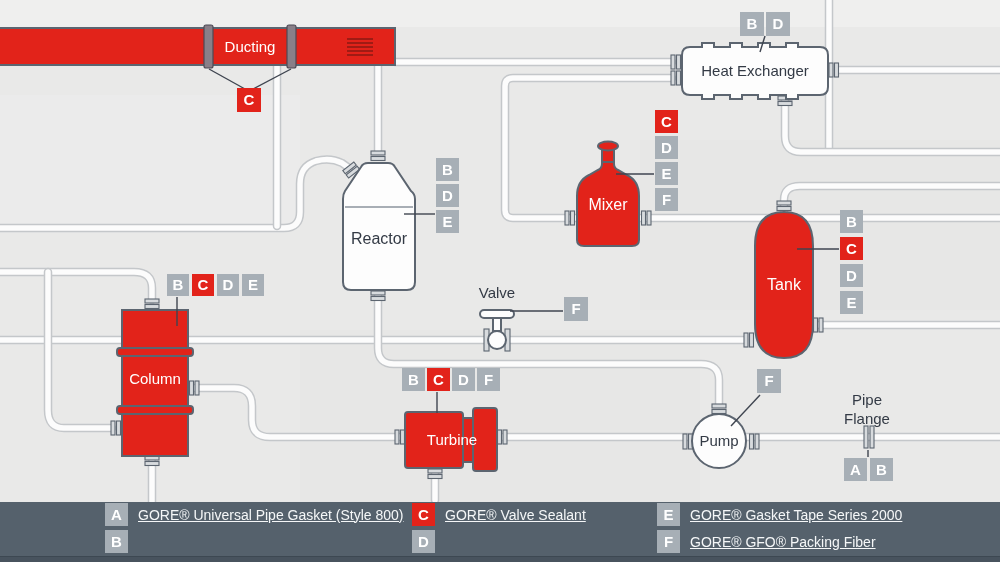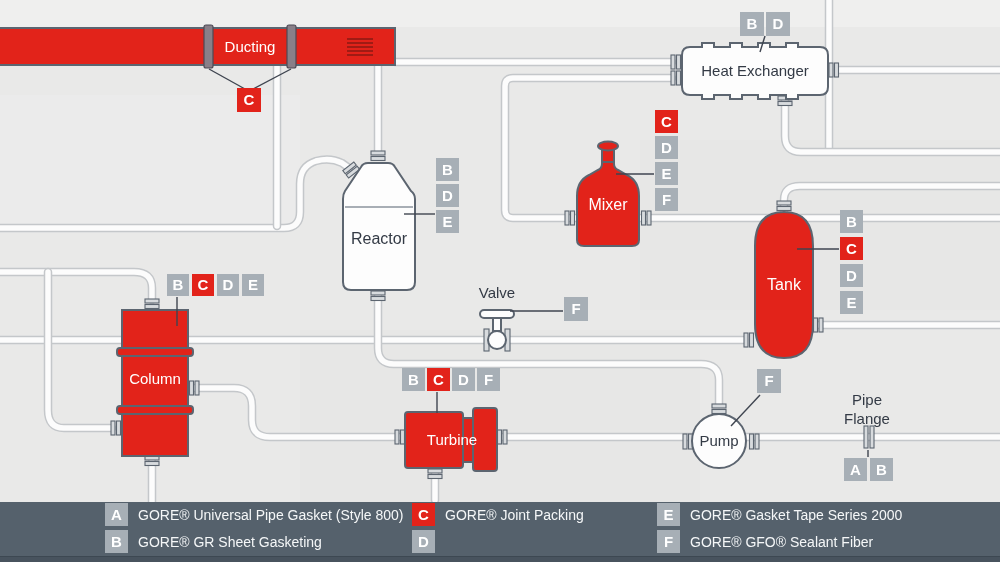--- a/index.html
+++ b/index.html
@@ -18,21 +18,21 @@
   .lbl-dark{fill:#333a45;font-size:15px;text-anchor:middle;}
   .lbl-light{fill:#ffffff;font-size:15px;text-anchor:middle;}
   .lbl-big{font-size:16px;}
   .legend{position:absolute;left:0;top:502px;width:1000px;height:60px;background:#55616c;}
   .legend-strip{position:absolute;left:0;top:54px;width:100%;height:6px;background:#48535e;border-top:1px solid #3d4852;}
   .lg-item{position:absolute;display:flex;align-items:center;gap:10px;height:23px;}
   .lg-badge{width:23px;height:23px;display:flex;align-items:center;justify-content:center;
             color:#fff;font-weight:bold;font-size:15px;flex:0 0 auto;}
   .lg-badge.gray{background:#a7afb6;}
   .lg-badge.red{background:#e2231a;}
-  .lg-text{color:#f5f7f8;font-size:14px;white-space:nowrap;}
+  .lg-text{color:#f5f7f8;font-size:14px;white-space:nowrap;text-decoration:underline;}
 </style>
 </head>
 <body>
 
 <div class="stage">
 
 <svg width="1000" height="502" viewBox="0 0 1000 502">
 
   <g>
     <rect x="0" y="0" width="1000" height="27" fill="#efefee"></rect>
@@ -394,33 +394,32 @@
 </svg>
 
 
 <div class="legend">
   <div class="lg-item" style="left:105px;top:1px;">
     <span class="lg-badge gray">A</span>
     <span class="lg-text">GORE® Universal Pipe Gasket (Style 800)</span>
   </div>
   <div class="lg-item" style="left:105px;top:28px;">
     <span class="lg-badge gray">B</span>
-    <span class="lg-text">GORE® GR Sheet Gasketing</span>
   </div>
   <div class="lg-item" style="left:412px;top:1px;">
     <span class="lg-badge red">C</span>
-    <span class="lg-text">GORE® Joint Packing</span>
+    <span class="lg-text">GORE® Valve Sealant</span>
   </div>
   <div class="lg-item" style="left:412px;top:28px;">
     <span class="lg-badge gray">D</span>
   </div>
   <div class="lg-item" style="left:657px;top:1px;">
     <span class="lg-badge gray">E</span>
     <span class="lg-text">GORE® Gasket Tape Series 2000</span>
   </div>
   <div class="lg-item" style="left:657px;top:28px;">
     <span class="lg-badge gray">F</span>
-    <span class="lg-text">GORE® GFO® Sealant Fiber</span>
+    <span class="lg-text">GORE® GFO® Packing Fiber</span>
   </div>
   <div class="legend-strip"></div>
 </div>
 
 </div>
 
 </body></html>

